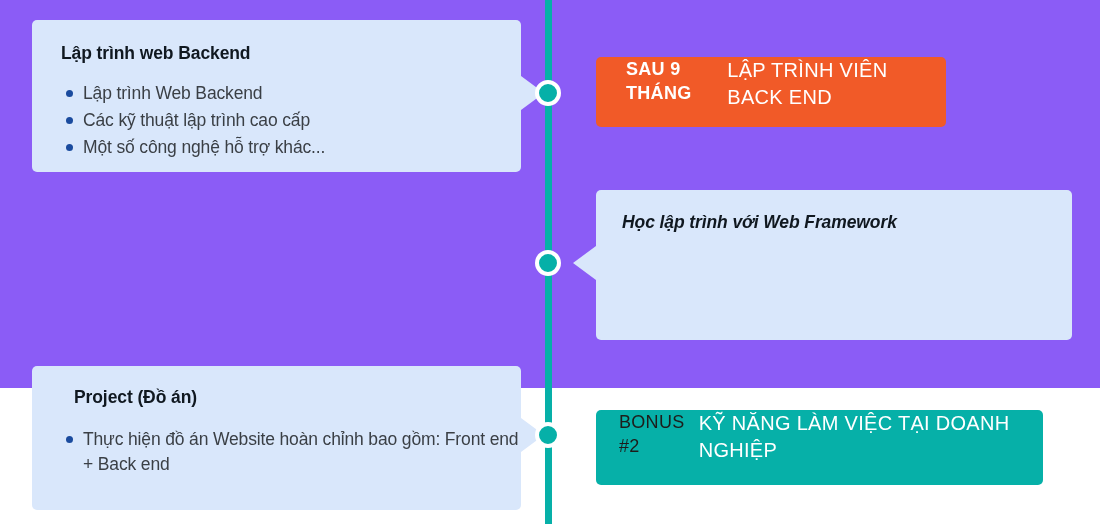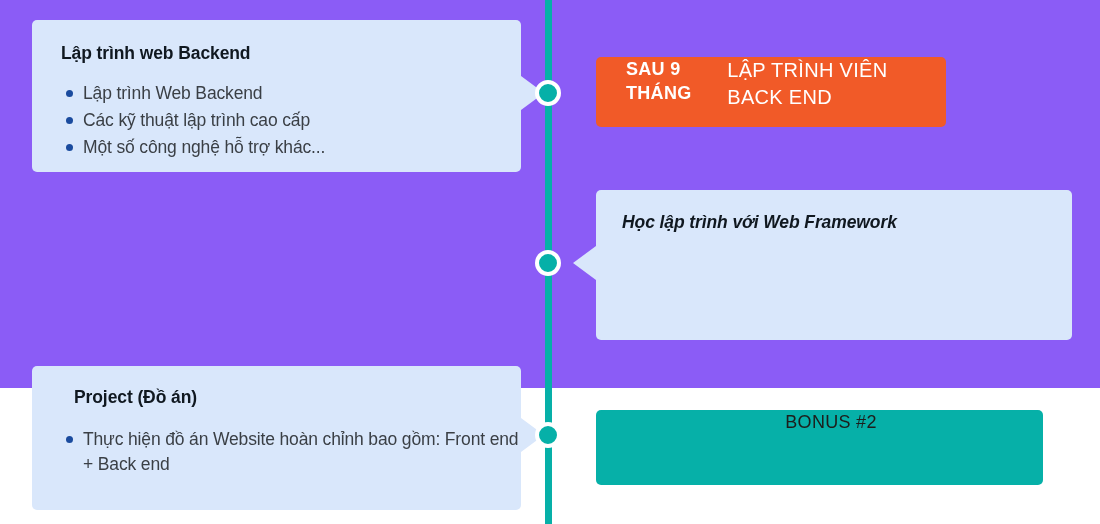--- a/index.html
+++ b/index.html
@@ -171,15 +171,16 @@
   <div class="card" id="card-project">
     <div class="card-title">Project (Đồ án)</div>
     <ul class="bullets">
       <li>Thực hiện đồ án Website hoàn chỉnh bao gồm: Front end + Back end</li>
     </ul>
   </div>
   <div class="notch notch-right" id="notch-project"></div>
 
   <div class="badge" id="badge-bonus">
     <div class="line1">BONUS #2</div>
+    <div class="line2">KỸ NĂNG LÀM VIỆC TẠI DOANH NGHIỆP</div>
   </div>
 
 </div>
 
 </body></html>

